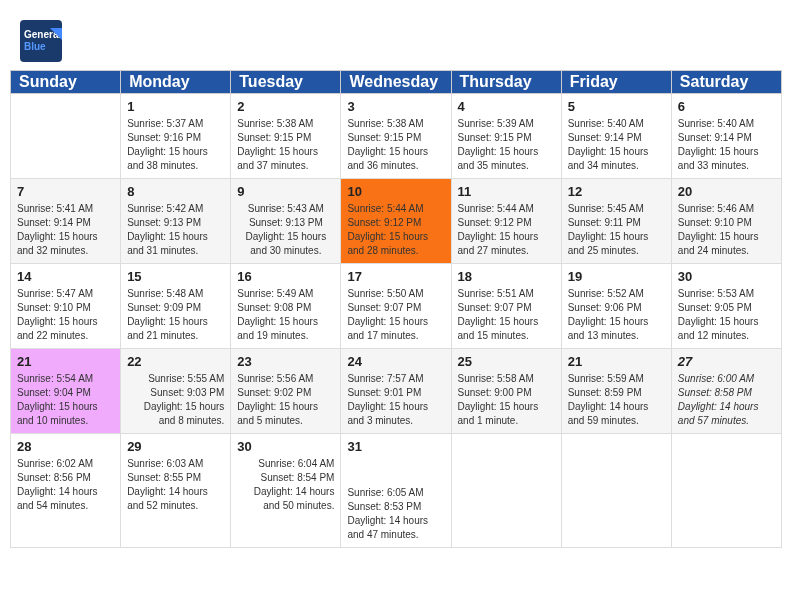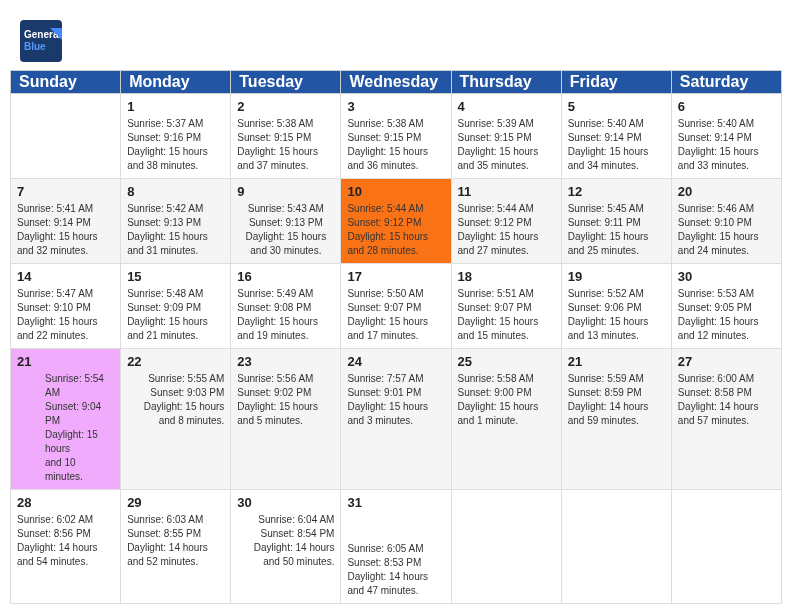--- a/index.html
+++ b/index.html
@@ -263,21 +263,21 @@
           <span class="day-number">30</span>
           <div class="cell-content" style="white-space: pre-line;">Sunrise: 5:53 AM
 Sunset: 9:05 PM
 Daylight: 15 hours
 and 12 minutes.</div>
         </td>
       </tr>
       <tr>
         <td style="background-color: #f0abfc;">
           <span class="day-number">21</span>
-          <div class="cell-content" style="white-space: pre-line; margin-left: 28px;">Sunrise: 5:54 AM
+          <div class="cell-content" style="white-space: pre-line;">Sunrise: 5:54 AM
 Sunset: 9:04 PM
 Daylight: 15 hours
 and 10 minutes.</div>
         </td>
         <td style="background-color: rgb(245, 245, 245);">
           <span class="day-number">22</span>
           <div class="cell-content" style="white-space: pre-line; text-align: right;">Sunrise: 5:55 AM
 Sunset: 9:03 PM
 Daylight: 15 hours
 and 8 minutes.</div>
@@ -303,21 +303,21 @@
 Daylight: 15 hours
 and 1 minute.</div>
         </td>
         <td style="background-color: rgb(245, 245, 245);">
           <span class="day-number">21</span>
           <div class="cell-content" style="white-space: pre-line;">Sunrise: 5:59 AM
 Sunset: 8:59 PM
 Daylight: 14 hours
 and 59 minutes.</div>
         </td>
-        <td style="background-color: rgb(245, 245, 245);">
+        <td style="background-color: rgb(245, 245, 245); font-style: italic;">
           <span class="day-number">27</span>
           <div class="cell-content" style="white-space: pre-line;">Sunrise: 6:00 AM
 Sunset: 8:58 PM
 Daylight: 14 hours
 and 57 minutes.</div>
         </td>
       </tr>
       <tr>
         <td>
           <span class="day-number">28</span>

